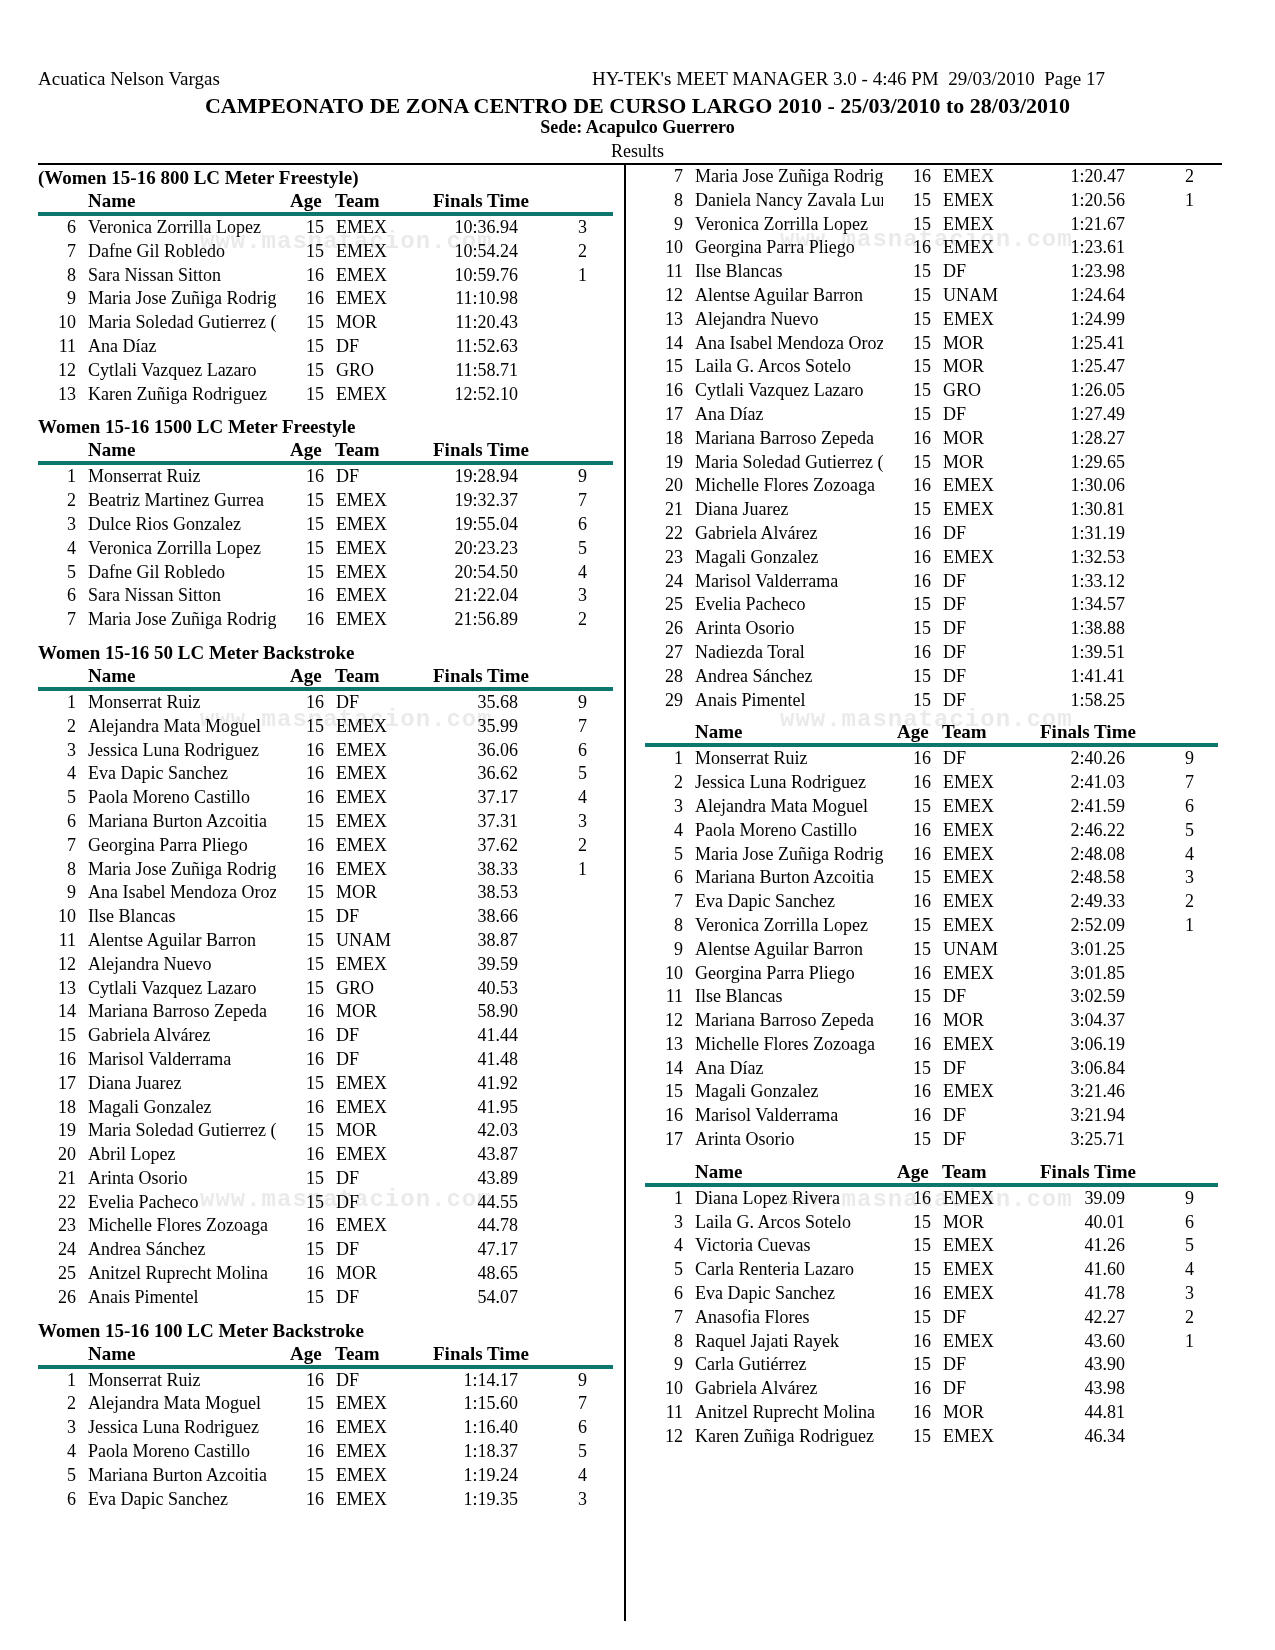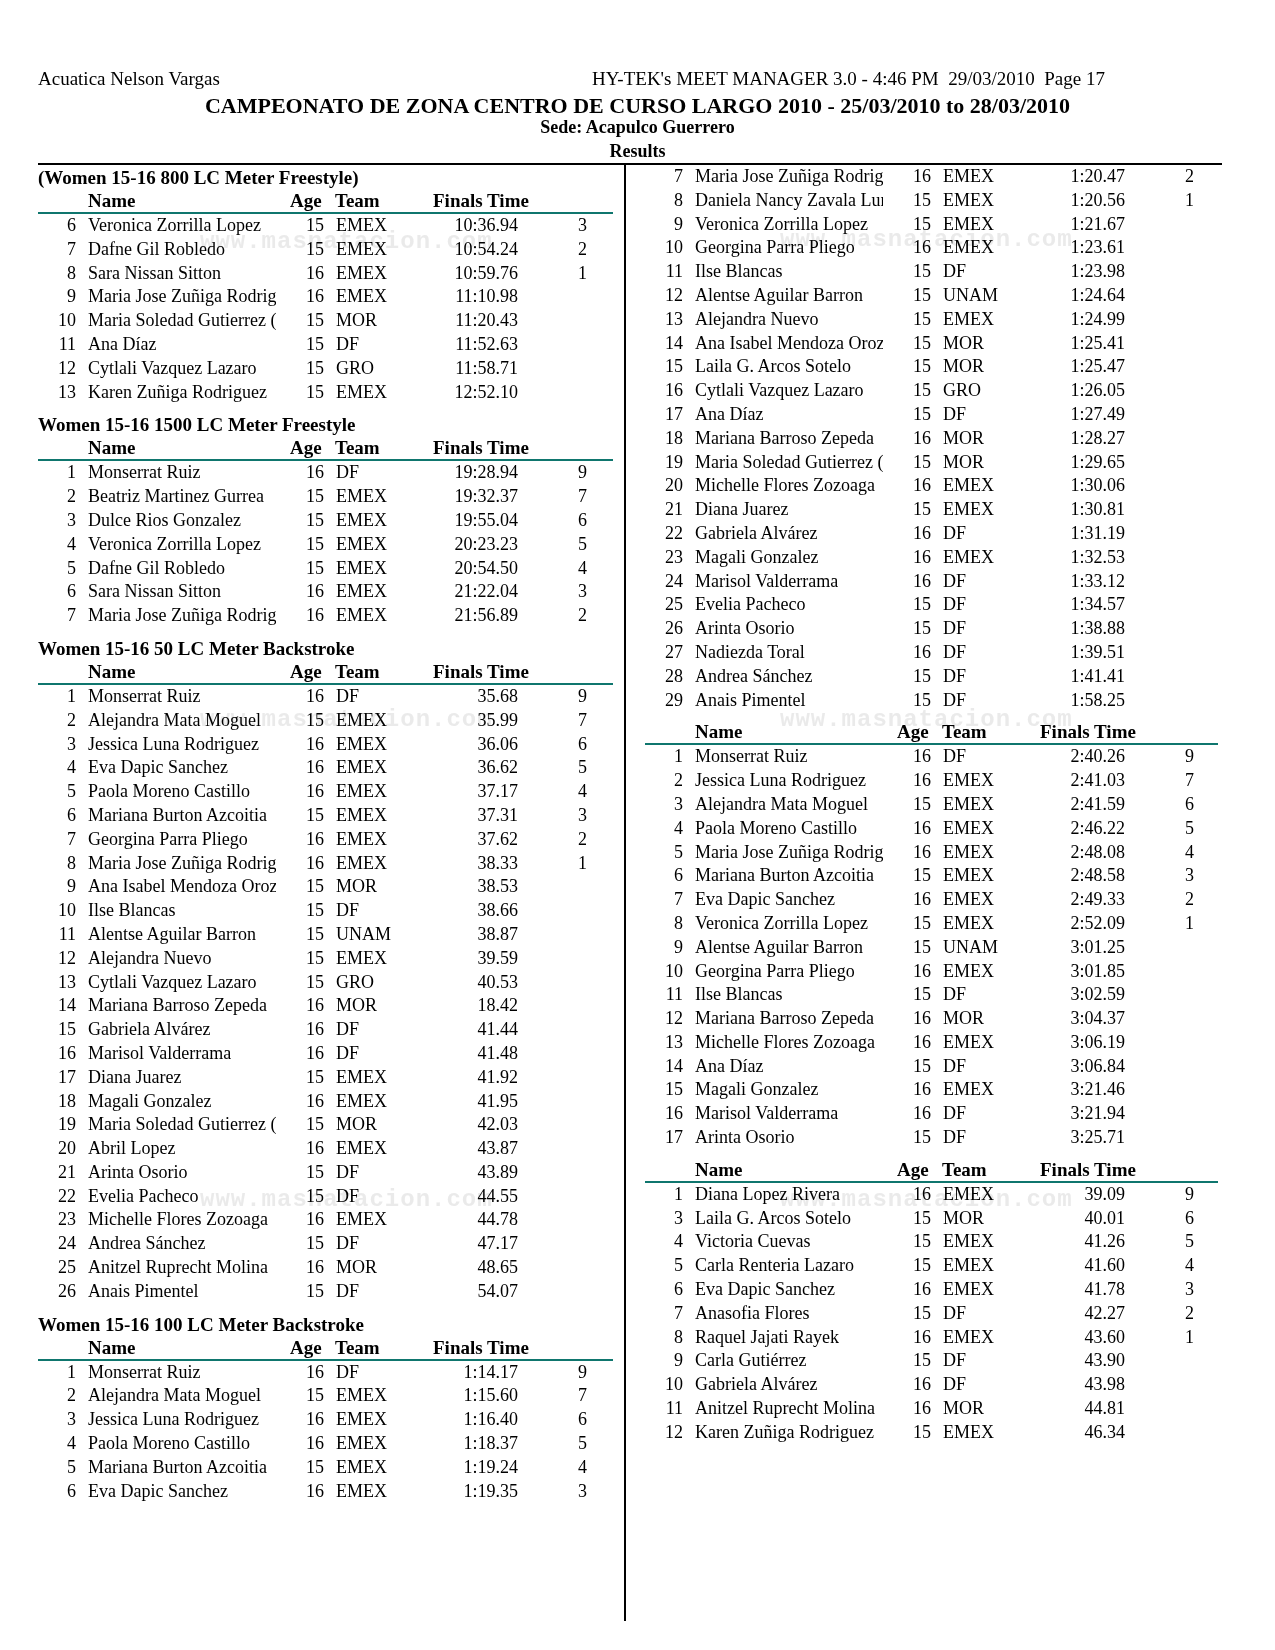--- a/index.html
+++ b/index.html
@@ -4,32 +4,32 @@
 <style>
   html, body { margin: 0; padding: 0; background: #ffffff; }
   body {
     width: 1275px; height: 1650px; position: relative; overflow: hidden;
     font-family: "Liberation Serif", "DejaVu Serif", serif; color: #000;
   }
   .hdr-left { position: absolute; left: 38px; top: 68px; font-size: 19px; }
   .hdr-right { position: absolute; left: 592px; top: 68px; font-size: 19px; white-space: pre; }
   .hdr-title { position: absolute; left: 0; width: 1275px; top: 93px; text-align: center; font-size: 22px; font-weight: bold; padding-left: 0px; }
   .hdr-sede { position: absolute; left: 0; width: 1275px; top: 117px; text-align: center; font-size: 18px; font-weight: bold; }
-  .hdr-results { position: absolute; left: 0; width: 1275px; top: 141px; text-align: center; font-size: 18px; font-weight: bold; }
+  .hdr-results { position: absolute; left: 0; width: 1275px; top: 141px; text-align: center; font-size: 18px; font-weight: normal; }
 
   .topline { position: absolute; left: 38px; top: 163px; width: 1184px; height: 2px; background: #000; }
   .vline { position: absolute; left: 624px; top: 163px; width: 2px; height: 1458px; background: #000; }
 
   .col { position: absolute; top: 166px; }
   .col-left { left: 38px; width: 575px; }
   .col-right { left: 645px; width: 575px; }
 
   .event { margin-bottom: 9px; }
   .event-title { font-weight: bold; font-size: 19px; height: 24px; line-height: 24px; white-space: nowrap; }
-  .thead { position: relative; height: 22px; font-weight: bold; font-size: 19px; line-height: 22px; border-bottom: 2px solid #0f766e; }
+  .thead { position: relative; height: 22px; font-weight: bold; font-size: 19px; line-height: 22px; border-bottom: 4px solid #0f766e; }
   .col-right .thead { width: 573px; margin-left: 0; }
   .thead span { position: absolute; top: 0; white-space: nowrap; }
   .th-name { left: 50px; }
   .th-age { left: 252px; }
   .th-team { left: 297px; }
   .th-time { left: 395px; }
 
   .row { position: relative; height: 23.8px; font-size: 18px; line-height: 23.8px; white-space: nowrap; }
   .row span { position: absolute; top: 0; }
   .c-place { left: 0; width: 38px; text-align: right; }
@@ -313,21 +313,21 @@
         <span class="c-age">15</span>
         <span class="c-team">GRO</span>
         <span class="c-time">40.53</span>
         <span class="c-pts"></span>
       </div>
       <div class="row">
         <span class="c-place">14</span>
         <span class="c-name">Mariana Barroso Zepeda</span>
         <span class="c-age">16</span>
         <span class="c-team">MOR</span>
-        <span class="c-time">18.42</span>
+        <span class="c-time">58.90</span>
         <span class="c-pts"></span>
       </div>
       <div class="row">
         <span class="c-place">15</span>
         <span class="c-name">Gabriela Alvárez</span>
         <span class="c-age">16</span>
         <span class="c-team">DF</span>
         <span class="c-time">41.44</span>
         <span class="c-pts"></span>
       </div>

